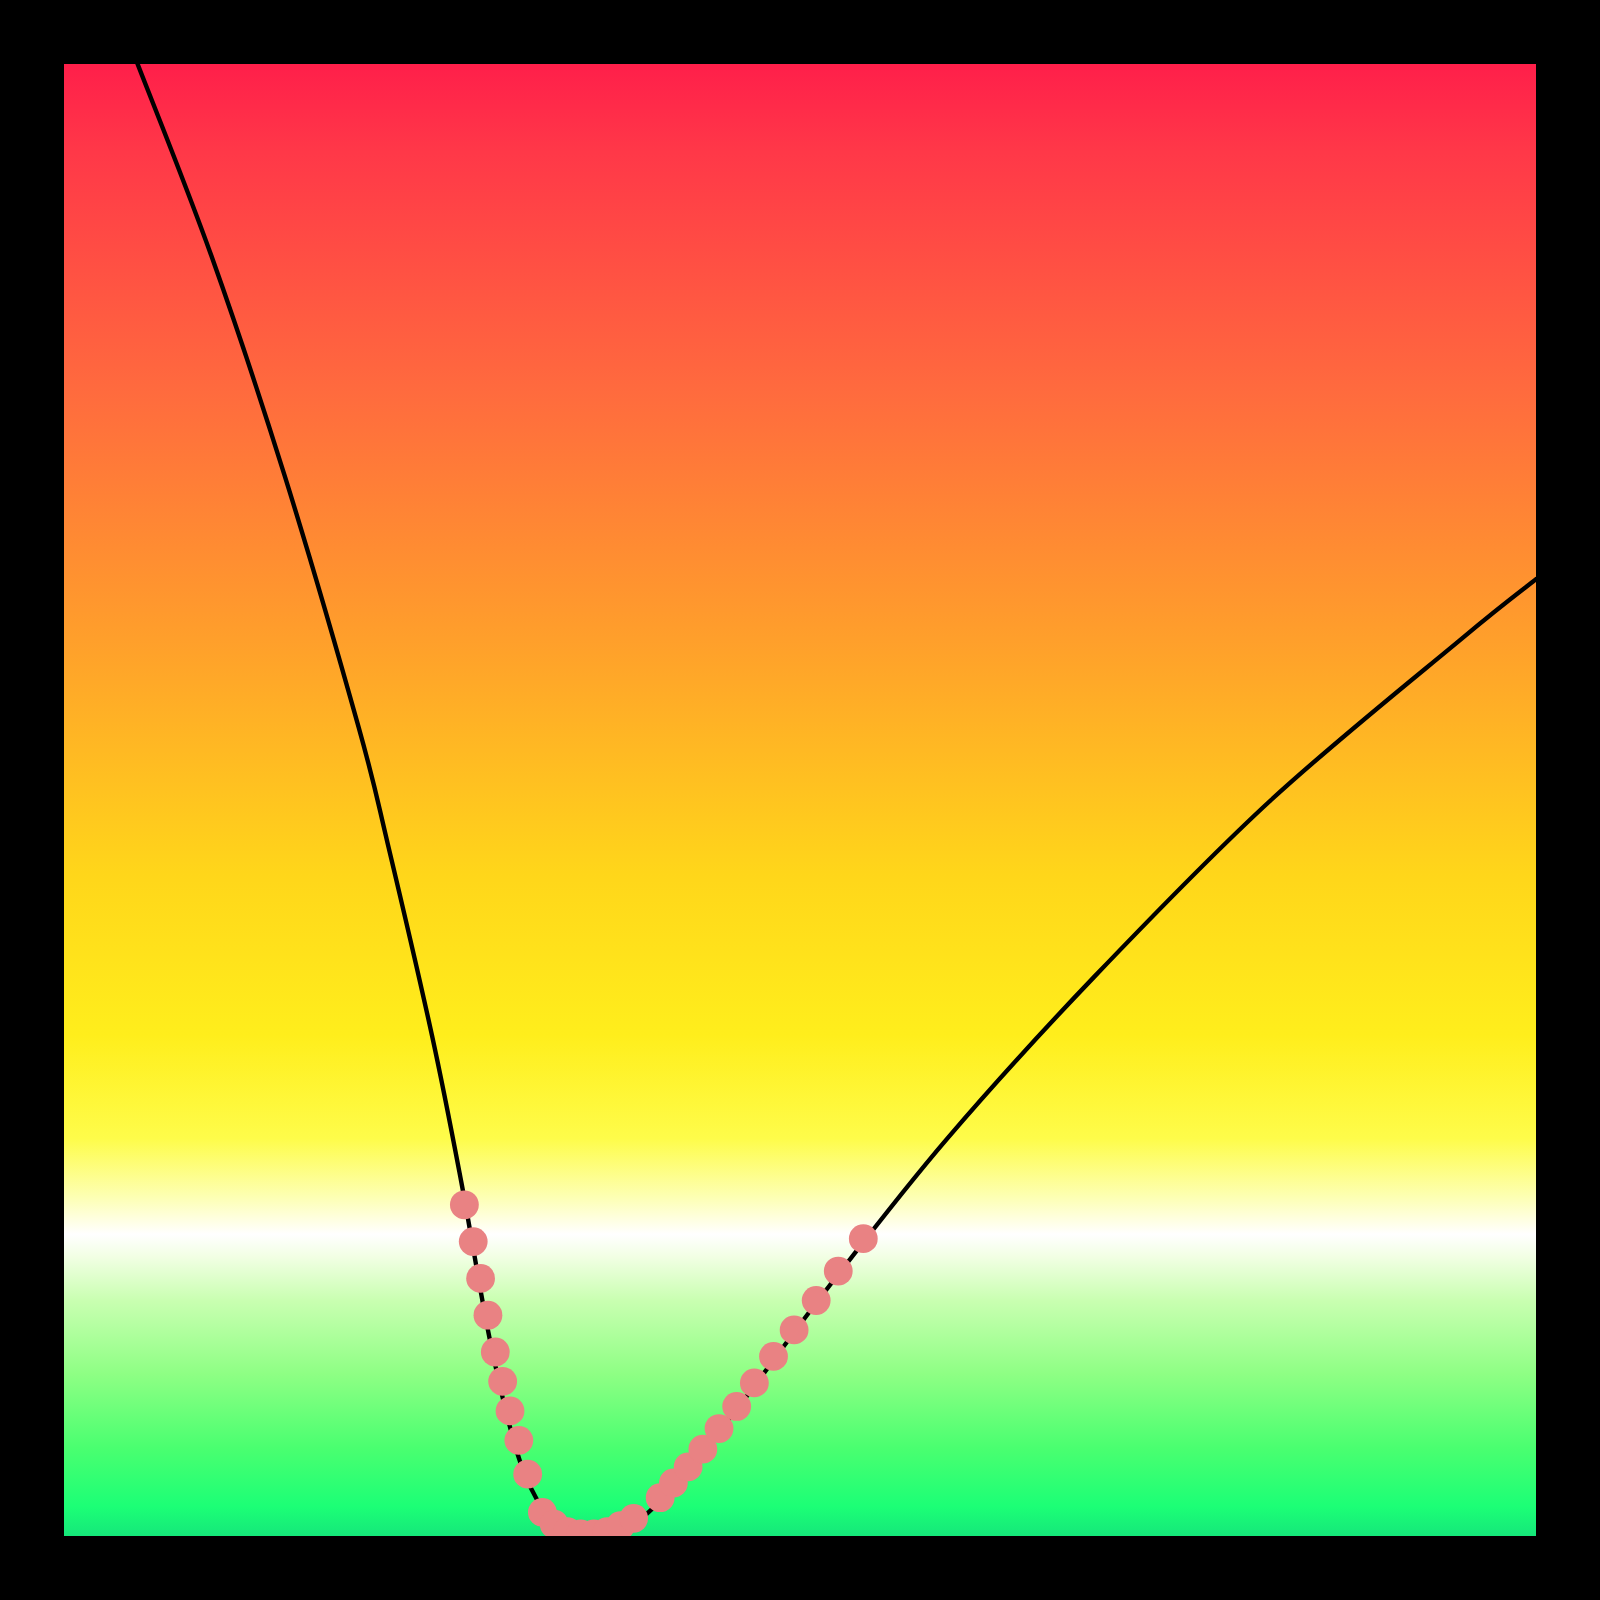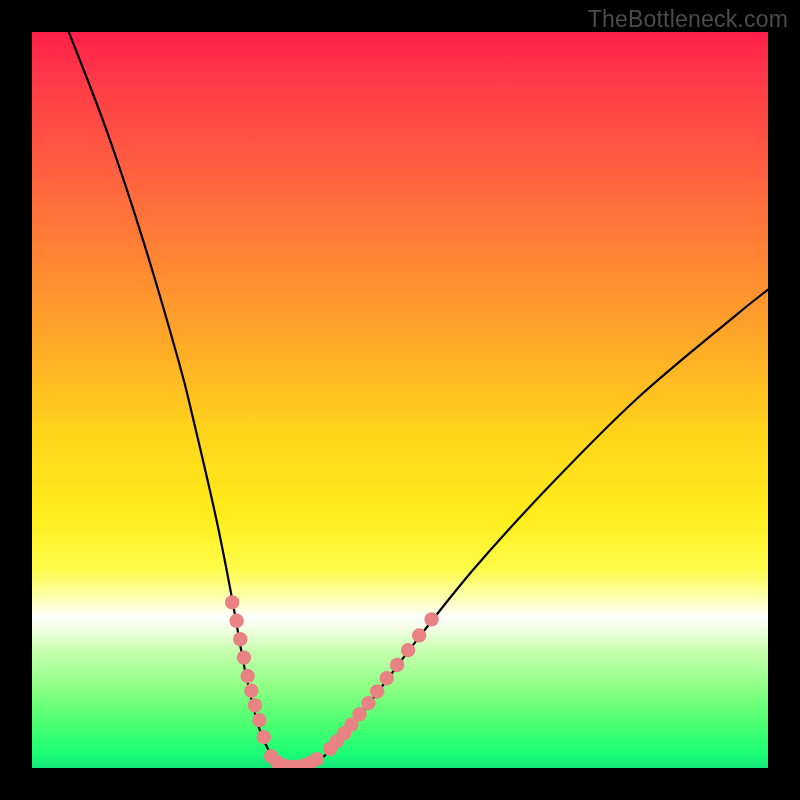--- a/index.html
+++ b/index.html
@@ -102,14 +102,13 @@
           <circle cx="336.35" cy="671.23" r="7.2" fill="#e98283"></circle>
           <circle cx="345.18" cy="659.46" r="7.2" fill="#e98283"></circle>
           <circle cx="354.75" cy="646.21" r="7.2" fill="#e98283"></circle>
           <circle cx="365.06" cy="632.96" r="7.2" fill="#e98283"></circle>
           <circle cx="376.10" cy="618.24" r="7.2" fill="#e98283"></circle>
           <circle cx="387.14" cy="603.52" r="7.2" fill="#e98283"></circle>
           <circle cx="399.65" cy="587.33" r="7.2" fill="#e98283"></circle>
         </g>
     </svg>
   </div>
-  <div class="watermark">TheBottleneck.com</div>
 </div>
 
 </body></html>

